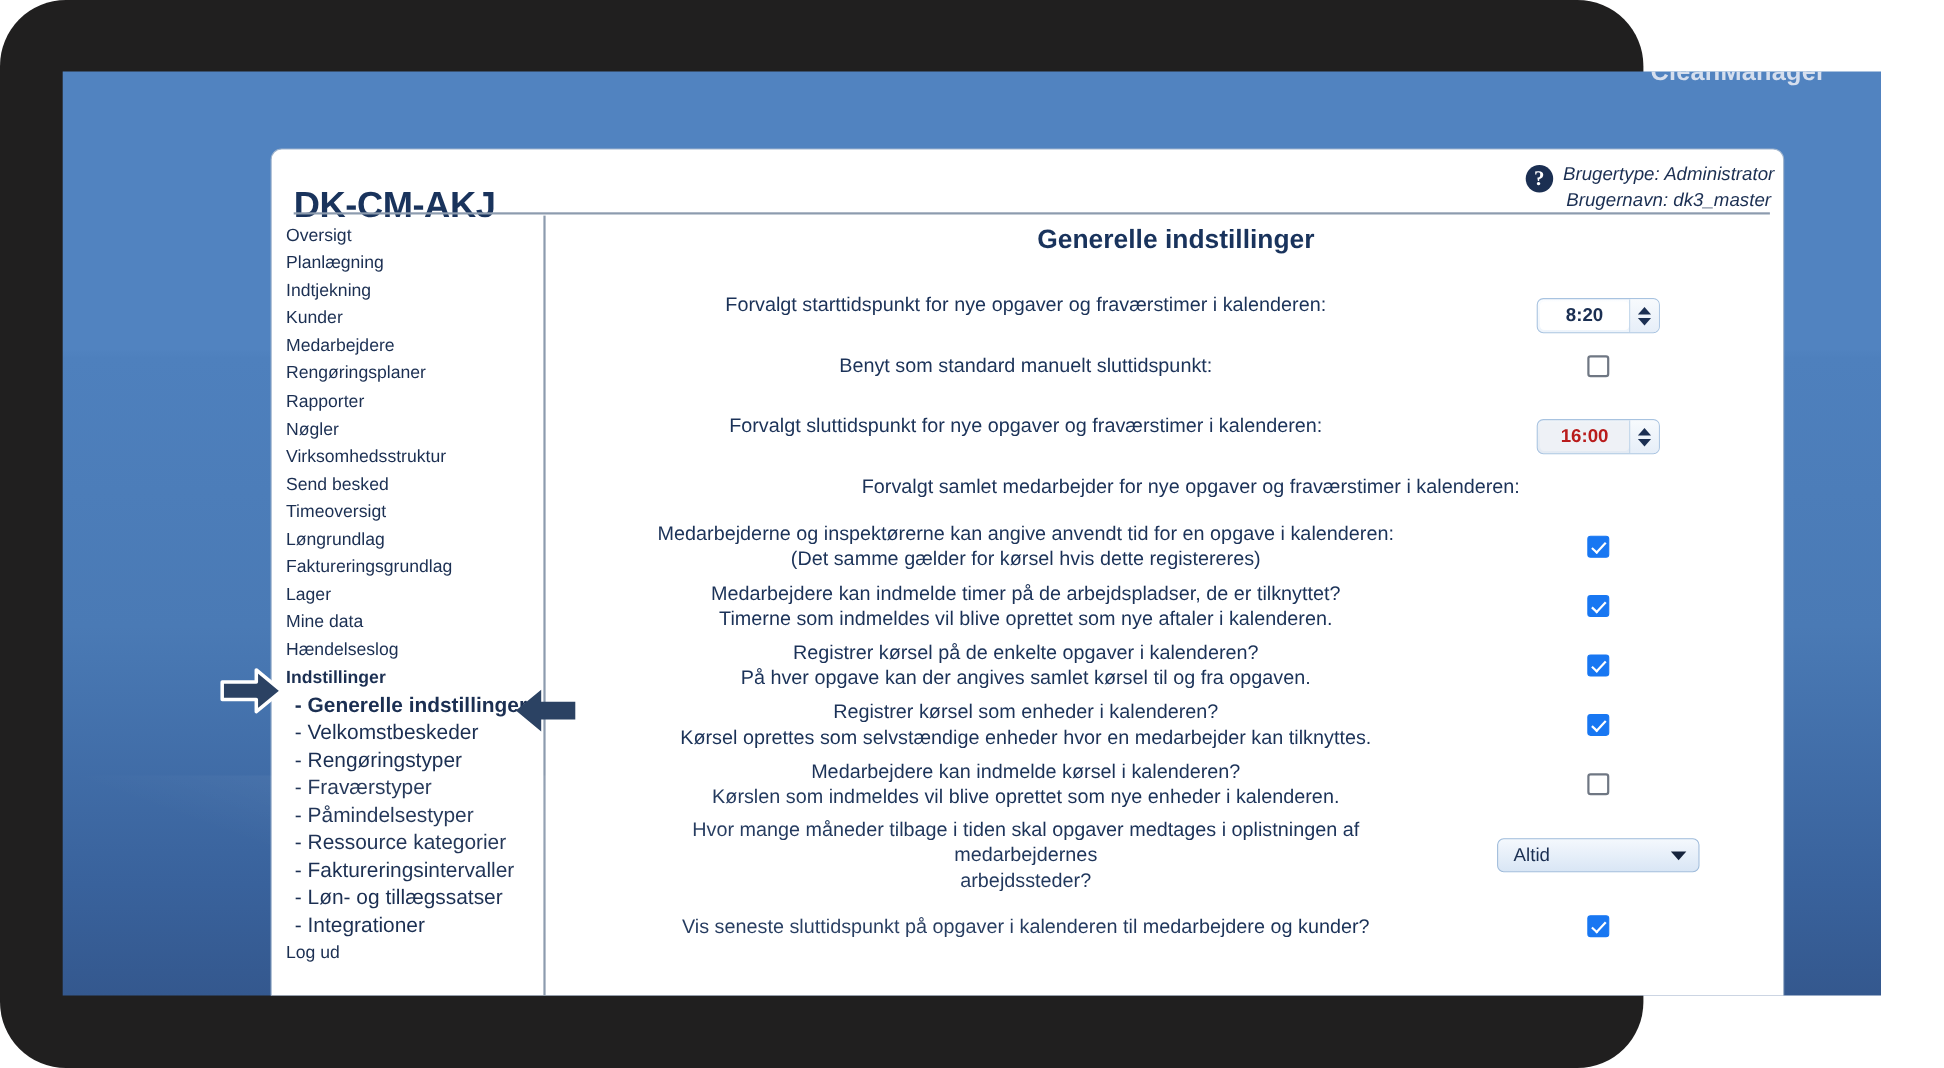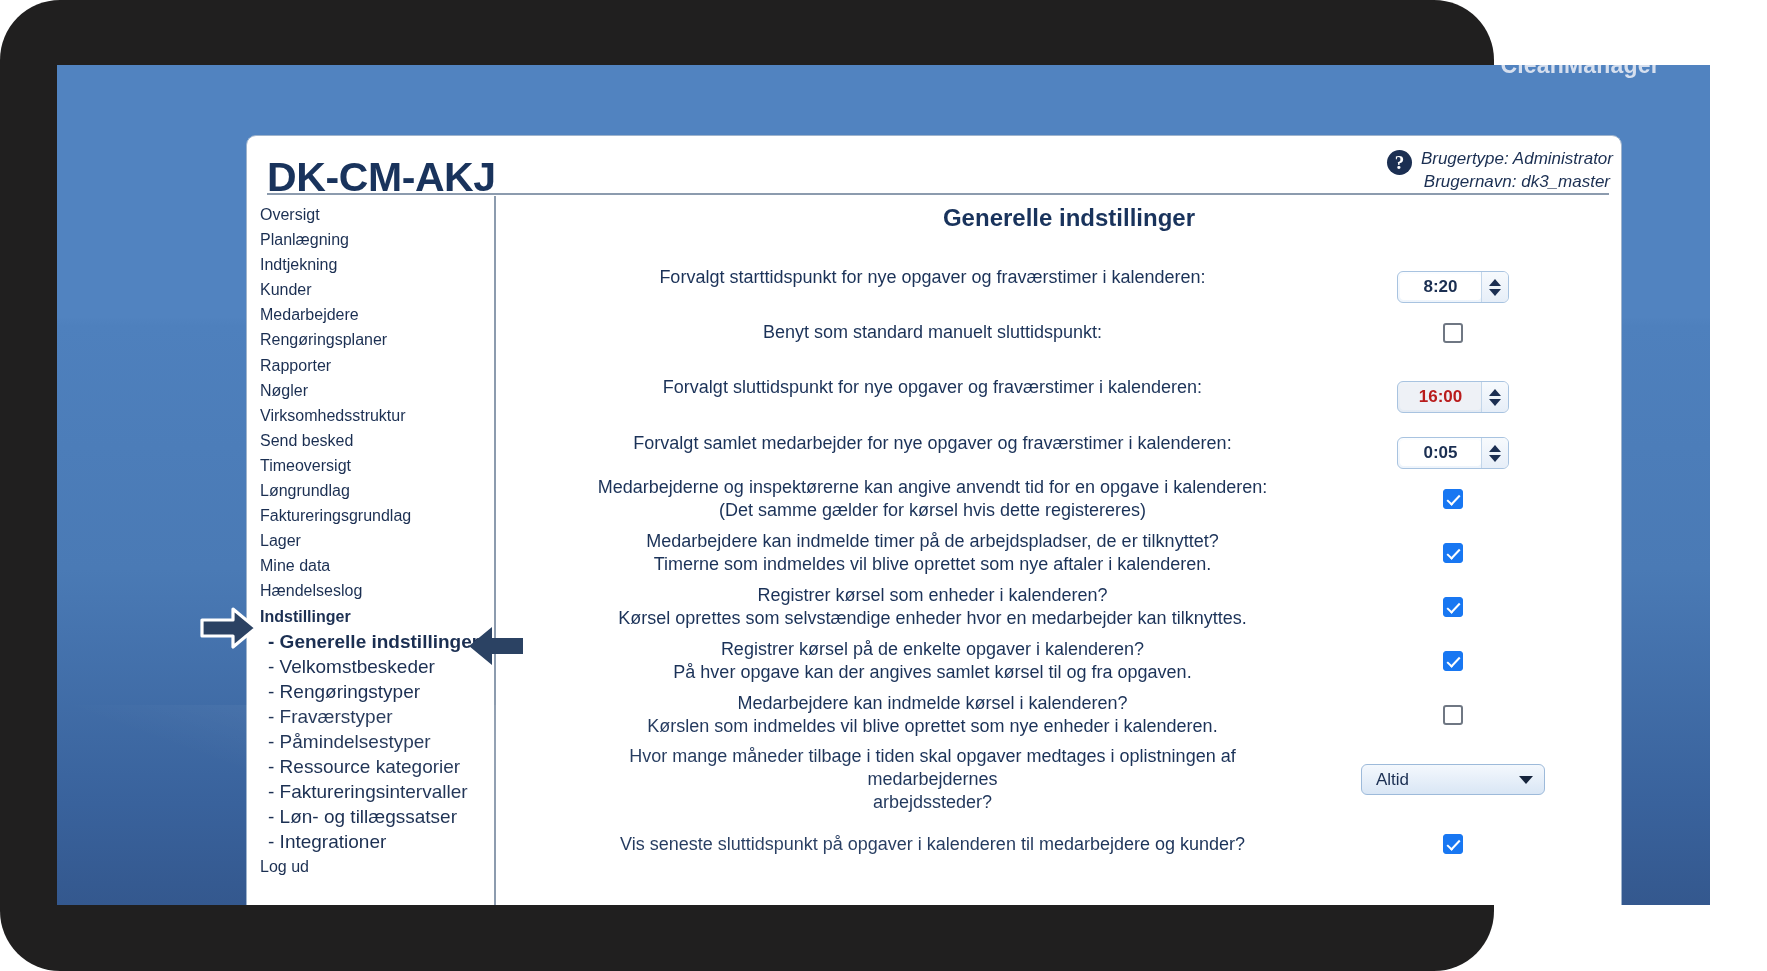--- a/index.html
+++ b/index.html
@@ -70,22 +70,22 @@
   }
 
   
   #app-header {
     position: relative;
     height: 58px;
     padding: 0 18px 0 20px;
   }
   #app-title {
     position: absolute;
-    left: 20px; top: 18px;
-    font-size: 41px;
+    left: 20px; top: 31px;
+    font-size: 33px;
     font-weight: bold;
     color: #19335c;
     letter-spacing: -0.4px;
   }
   #user-block {
     position: absolute;
     right: 8px; top: 11px;
     display: flex;
     align-items: flex-start;
     gap: 9px;
@@ -383,29 +383,20 @@
                       <div class="tri-up"></div>
                       <div class="tri-down"></div>
                     </div>
                   </div>
                 </div>
               </div>
               <div class="setting-row">
                 <div class="setting-label">
                   <span class="sub-line">Forvalgt samlet medarbejder for nye opgaver og fraværstimer i kalenderen:</span>
                 </div>
-                <div class="setting-control">
-                  <div class="spinner">
-                    <div class="sp-value">0:05</div>
-                    <div class="sp-arrows">
-                      <div class="tri-up"></div>
-                      <div class="tri-down"></div>
-                    </div>
-                  </div>
-                </div>
               </div>
               <div class="setting-row">
                 <div class="setting-label">
                   <span class="sub-line">Medarbejderne og inspektørerne kan angive anvendt tid for en opgave i kalenderen:</span>
                   <span class="sub-line">(Det samme gælder for kørsel hvis dette registereres)</span>
                 </div>
                 <div class="setting-control">
                   <div class="cbox on"></div>
                 </div>
               </div>
@@ -413,31 +404,31 @@
                 <div class="setting-label">
                   <span class="sub-line">Medarbejdere kan indmelde timer på de arbejdspladser, de er tilknyttet?</span>
                   <span class="sub-line">Timerne som indmeldes vil blive oprettet som nye aftaler i kalenderen.</span>
                 </div>
                 <div class="setting-control">
                   <div class="cbox on"></div>
                 </div>
               </div>
               <div class="setting-row">
                 <div class="setting-label">
+                  <span class="sub-line">Registrer kørsel på de enkelte opgaver i kalenderen?</span>
+                  <span class="sub-line">På hver opgave kan der angives samlet kørsel til og fra opgaven.</span>
+                </div>
+                <div class="setting-control">
+                  <div class="cbox on"></div>
+                </div>
+              </div>
+              <div class="setting-row">
+                <div class="setting-label">
                   <span class="sub-line">Registrer kørsel som enheder i kalenderen?</span>
                   <span class="sub-line">Kørsel oprettes som selvstændige enheder hvor en medarbejder kan tilknyttes.</span>
-                </div>
-                <div class="setting-control">
-                  <div class="cbox on"></div>
-                </div>
-              </div>
-              <div class="setting-row">
-                <div class="setting-label">
-                  <span class="sub-line">Registrer kørsel på de enkelte opgaver i kalenderen?</span>
-                  <span class="sub-line">På hver opgave kan der angives samlet kørsel til og fra opgaven.</span>
                 </div>
                 <div class="setting-control">
                   <div class="cbox on"></div>
                 </div>
               </div>
               <div class="setting-row">
                 <div class="setting-label">
                   <span class="sub-line">Medarbejdere kan indmelde kørsel i kalenderen?</span>
                   <span class="sub-line">Kørslen som indmeldes vil blive oprettet som nye enheder i kalenderen.</span>
                 </div>

